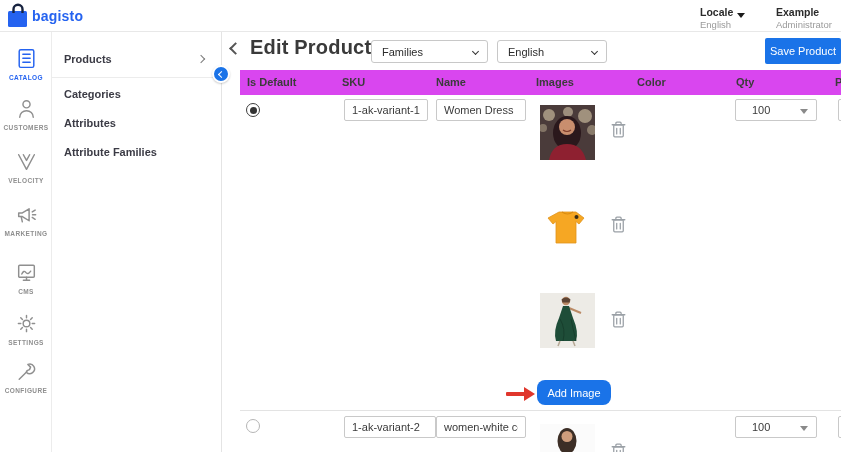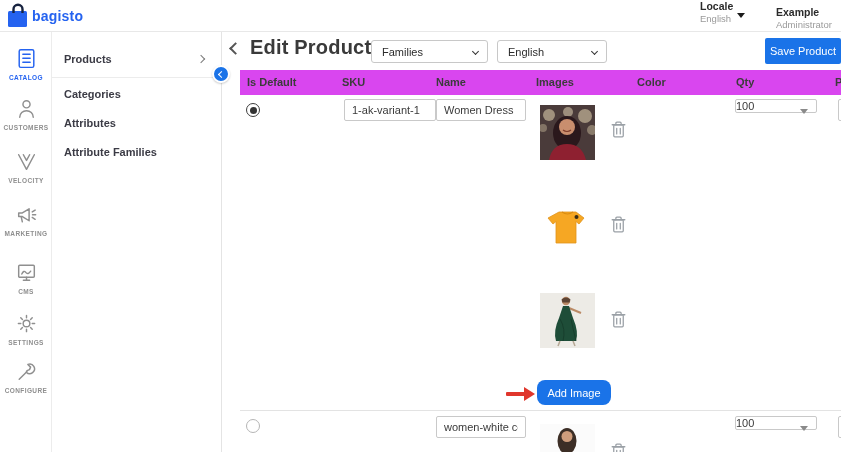--- a/index.html
+++ b/index.html
@@ -52,23 +52,23 @@
                border-right:1.6px solid #333; border-bottom:1.6px solid #333; transform:rotate(45deg); }
   .save-btn { position:absolute; left:765px; top:38px; width:76px; height:26px; background:#1a73e8;
               color:#fff; font-size:11px; display:flex; align-items:center; justify-content:center;
               border:none; border-radius:2px; cursor:pointer; font-family:inherit; }
 
   
   .thead { position:absolute; left:240px; top:70px; width:601px; height:25px; background:#d946ef; }
   .th { position:absolute; top:6px; font-size:11px; font-weight:bold; color:#3b3b3b; }
   .input { position:absolute; height:22px; border:1px solid #c9c9c9; border-radius:2px; background:#fff;
            font-size:11px; color:#3a3a3a; padding:0 7px; font-family:inherit; }
-  .qty-select { position:absolute; height:14px; width:82px; border:1px solid #c9c9c9; border-radius:2px;
+  .qty-select { position:absolute; height:22px; width:82px; border:1px solid #c9c9c9; border-radius:2px;
                 background:#fff; font-size:11px; color:#3a3a3a; display:flex; align-items:center;
-                padding-left:0; cursor:pointer; }
+                padding-left:16px; cursor:pointer; }
   .qty-caret { position:absolute; right:8px; top:9px; width:0; height:0;
                border-left:4px solid transparent; border-right:4px solid transparent; border-top:5px solid #8a8a8a; }
   .radio { position:absolute; width:14px; height:14px; border:1px solid #b5b5b5; border-radius:50%;
            background:#fff; cursor:pointer; }
   .radio.sel { border:1.5px solid #3c3c3c; }
   .radio.sel::after { content:''; position:absolute; inset:2.5px; background:#333; border-radius:50%; }
   .pimg { position:absolute; width:55px; height:55px; overflow:hidden; }
   .trash { position:absolute; width:17px; height:19px; cursor:pointer; }
   .trash svg { stroke:#9aa0a6; fill:none; stroke-width:1.2; stroke-linecap:round; }
   .add-img-btn { position:absolute; left:537px; top:380px; width:74px; height:25px; background:#1a73e8;
@@ -87,21 +87,21 @@
 
 <div class="stage">
 
   <div class="topbar">
     <svg class="abs" style="left:5px;top:3px" width="26" height="26" viewBox="0 0 26 26">
       <rect x="3" y="8" width="19" height="16" rx="1.5" fill="#2563f0"></rect>
       <path d="M8.5 10V6.2a4.5 4.5 0 0 1 9 0V10" fill="none" stroke="#17233f" stroke-width="2.4"></path>
     </svg>
     <div class="brand-name">bagisto</div>
 
-    <div class="abs" style="left:700px;top:0">
+    <div class="abs" style="left:700px;top:6px">
       <div class="tb-label">Locale</div>
       <div class="tb-sub">English</div>
     </div>
     <div class="caret-down abs" style="left:737px;top:13px"></div>
 
     <div class="abs" style="left:776px;top:6px">
       <div class="tb-label">Example</div>
       <div class="tb-sub">Administrator</div>
     </div>
   </div>
@@ -224,21 +224,21 @@
     <span class="th" style="left:102px">SKU</span>
     <span class="th" style="left:196px">Name</span>
     <span class="th" style="left:296px">Images</span>
     <span class="th" style="left:397px">Color</span>
     <span class="th" style="left:496px">Qty</span>
     <span class="th" style="left:595px">P</span>
   </div>
 
   <div class="radio sel" style="left:246px;top:103px"></div>
 
-  <input class="input" style="left: 344px; top: 99px; width: 92px;" value="1-ak-variant-1">
+  <input class="input" style="left: 344px; top: 99px; width: 84px;" value="1-ak-variant-1">
   <input class="input" style="left: 436px; top: 99px; width: 90px;" value="Women Dress">
 
   <div class="pimg" style="left:540px;top:105px">
     <svg width="55" height="55" viewBox="0 0 55 55">
       <rect width="55" height="55" fill="#4a3b3a"></rect>
       <circle cx="9" cy="10" r="6" fill="#e8d9b5" opacity=".55"></circle>
         <circle cx="28" cy="7" r="5" fill="#efe2c0" opacity=".5"></circle>
       <circle cx="45" cy="11" r="7" fill="#e8d9b5" opacity=".55"></circle>
         <circle cx="3" cy="23" r="4" fill="#d8c9a8" opacity=".4"></circle>
       <circle cx="52" cy="25" r="5" fill="#d8c9a8" opacity=".45"></circle>
@@ -306,20 +306,21 @@
   <div class="qty-select" style="left:735px;top:99px">
     <span>100</span>
     <span class="qty-caret"></span>
   </div>
   <input class="input" style="left: 838px; top: 99px; width: 40px;">
 
   <div class="row-divider"></div>
 
   <div class="radio" style="left:246px;top:419px"></div>
 
+  <input class="input" style="left: 344px; top: 416px; width: 92px;" value="1-ak-variant-2">
   <input class="input" style="left: 436px; top: 416px; width: 90px;" value="women-white color">
 
   <div class="pimg" style="left:540px;top:424px">
     <svg width="55" height="55" viewBox="0 0 55 55">
       <rect width="55" height="55" fill="#fbfbfb"></rect>
       <ellipse cx="27" cy="17" rx="9.5" ry="13" fill="#3c2e26"></ellipse>
       <circle cx="27" cy="12.5" r="5.5" fill="#cf9d7c"></circle>
       <path d="M13 55q3.5-25 14-26t14 26z" fill="#f2f2f2" stroke="#e1e1e1" stroke-width=".8"></path>
     </svg>
   </div>

